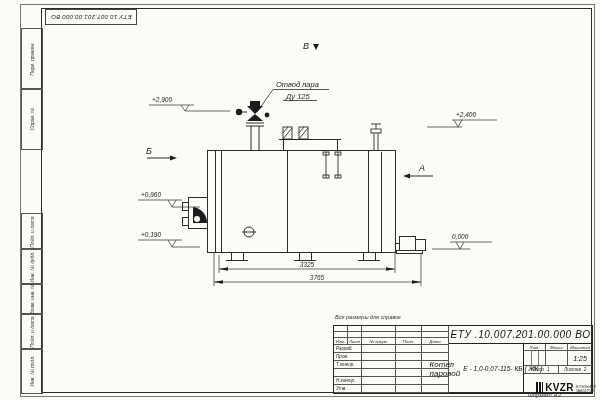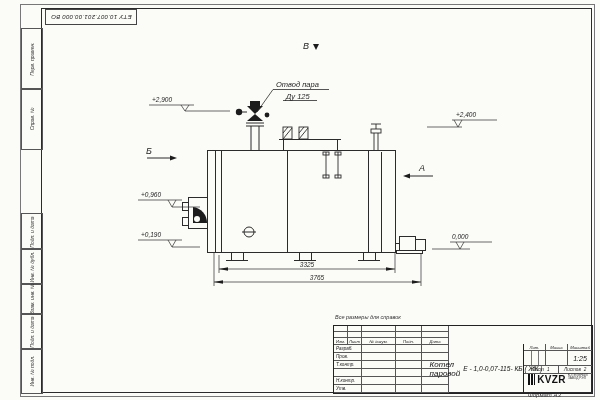--- a/index.html
+++ b/index.html
@@ -69,22 +69,22 @@
   .tb-rt .val{position:absolute;top:7px;height:15px;border-bottom:1px solid #555;
     display:flex;align-items:center;justify-content:center;font-size:7px;font-style:italic;color:#111;}
   .v-lit{left:0;width:22px;border-right:1px solid #555;}
   .v-lit i{position:absolute;top:0;bottom:0;width:1px;background:#777;}
   .v-mas{left:22px;width:22px;border-right:1px solid #555;}
   .v-msh{left:44px;width:24px;}
   .tb-rt .sheetrow{position:absolute;top:22px;left:0;width:68px;height:8px;border-bottom:1px solid #555;
     display:flex;font-size:4.6px;font-style:italic;color:#222;}
   .sheetrow .sc{flex:1;display:flex;align-items:center;justify-content:center;gap:3px;border-right:1px solid #555;}
   .sheetrow .sc:last-child{border-right:none;}
-  .tb-rt .logo{position:absolute;top:30px;left:0;width:68px;height:19px;
-    display:flex;align-items:flex-start;justify-content:center;gap:2px;}
+  .tb-rt .logo{position:absolute;top:30px;left:8px;width:68px;height:19px;
+    display:flex;align-items:flex-end;justify-content:center;gap:2px;}
   .logo-bars{width:7px;height:11px;
     background:repeating-linear-gradient(90deg,#111 0 1.7px,transparent 1.7px 3.2px);}
   .logo-name{font-size:10px;font-weight:bold;color:#111;letter-spacing:.3px;}
   .logo-sub{display:flex;flex-direction:column;line-height:3.4px;}
   .logo-sub span{font-size:3.2px;color:#333;}
   
   .t-dim{font:italic 6.5px "Liberation Sans",sans-serif;fill:#1e1e1e;}
   .t-call{font:italic 7.5px "Liberation Sans",sans-serif;fill:#1e1e1e;}
   .t-view{font:italic 9px "Liberation Sans",sans-serif;fill:#1e1e1e;}
 </style>
@@ -317,20 +317,21 @@
     <div class="c lab">Н.контр.</div>
     <div class="c"></div>
       <div class="c"></div>
       <div class="c"></div>
     <div class="c lab">Утв.</div>
     <div class="c"></div>
       <div class="c"></div>
       <div class="c"></div>
   </div>
 
+  <div class="tb-doc">ЕТУ .10.007.201.00.000  ВО</div>
 
   <div class="tb-name">
     <div class="n1">Котел паровой</div>
     <div class="n2">Е - 1,0-0,07-115- КБ ( ЖК )</div>
   </div>
 
   <div class="tb-rt">
     <div class="hdr h-lit">Лит.</div>
     <div class="hdr h-mas">Масса</div>
     <div class="hdr h-msh">Масштаб</div>

